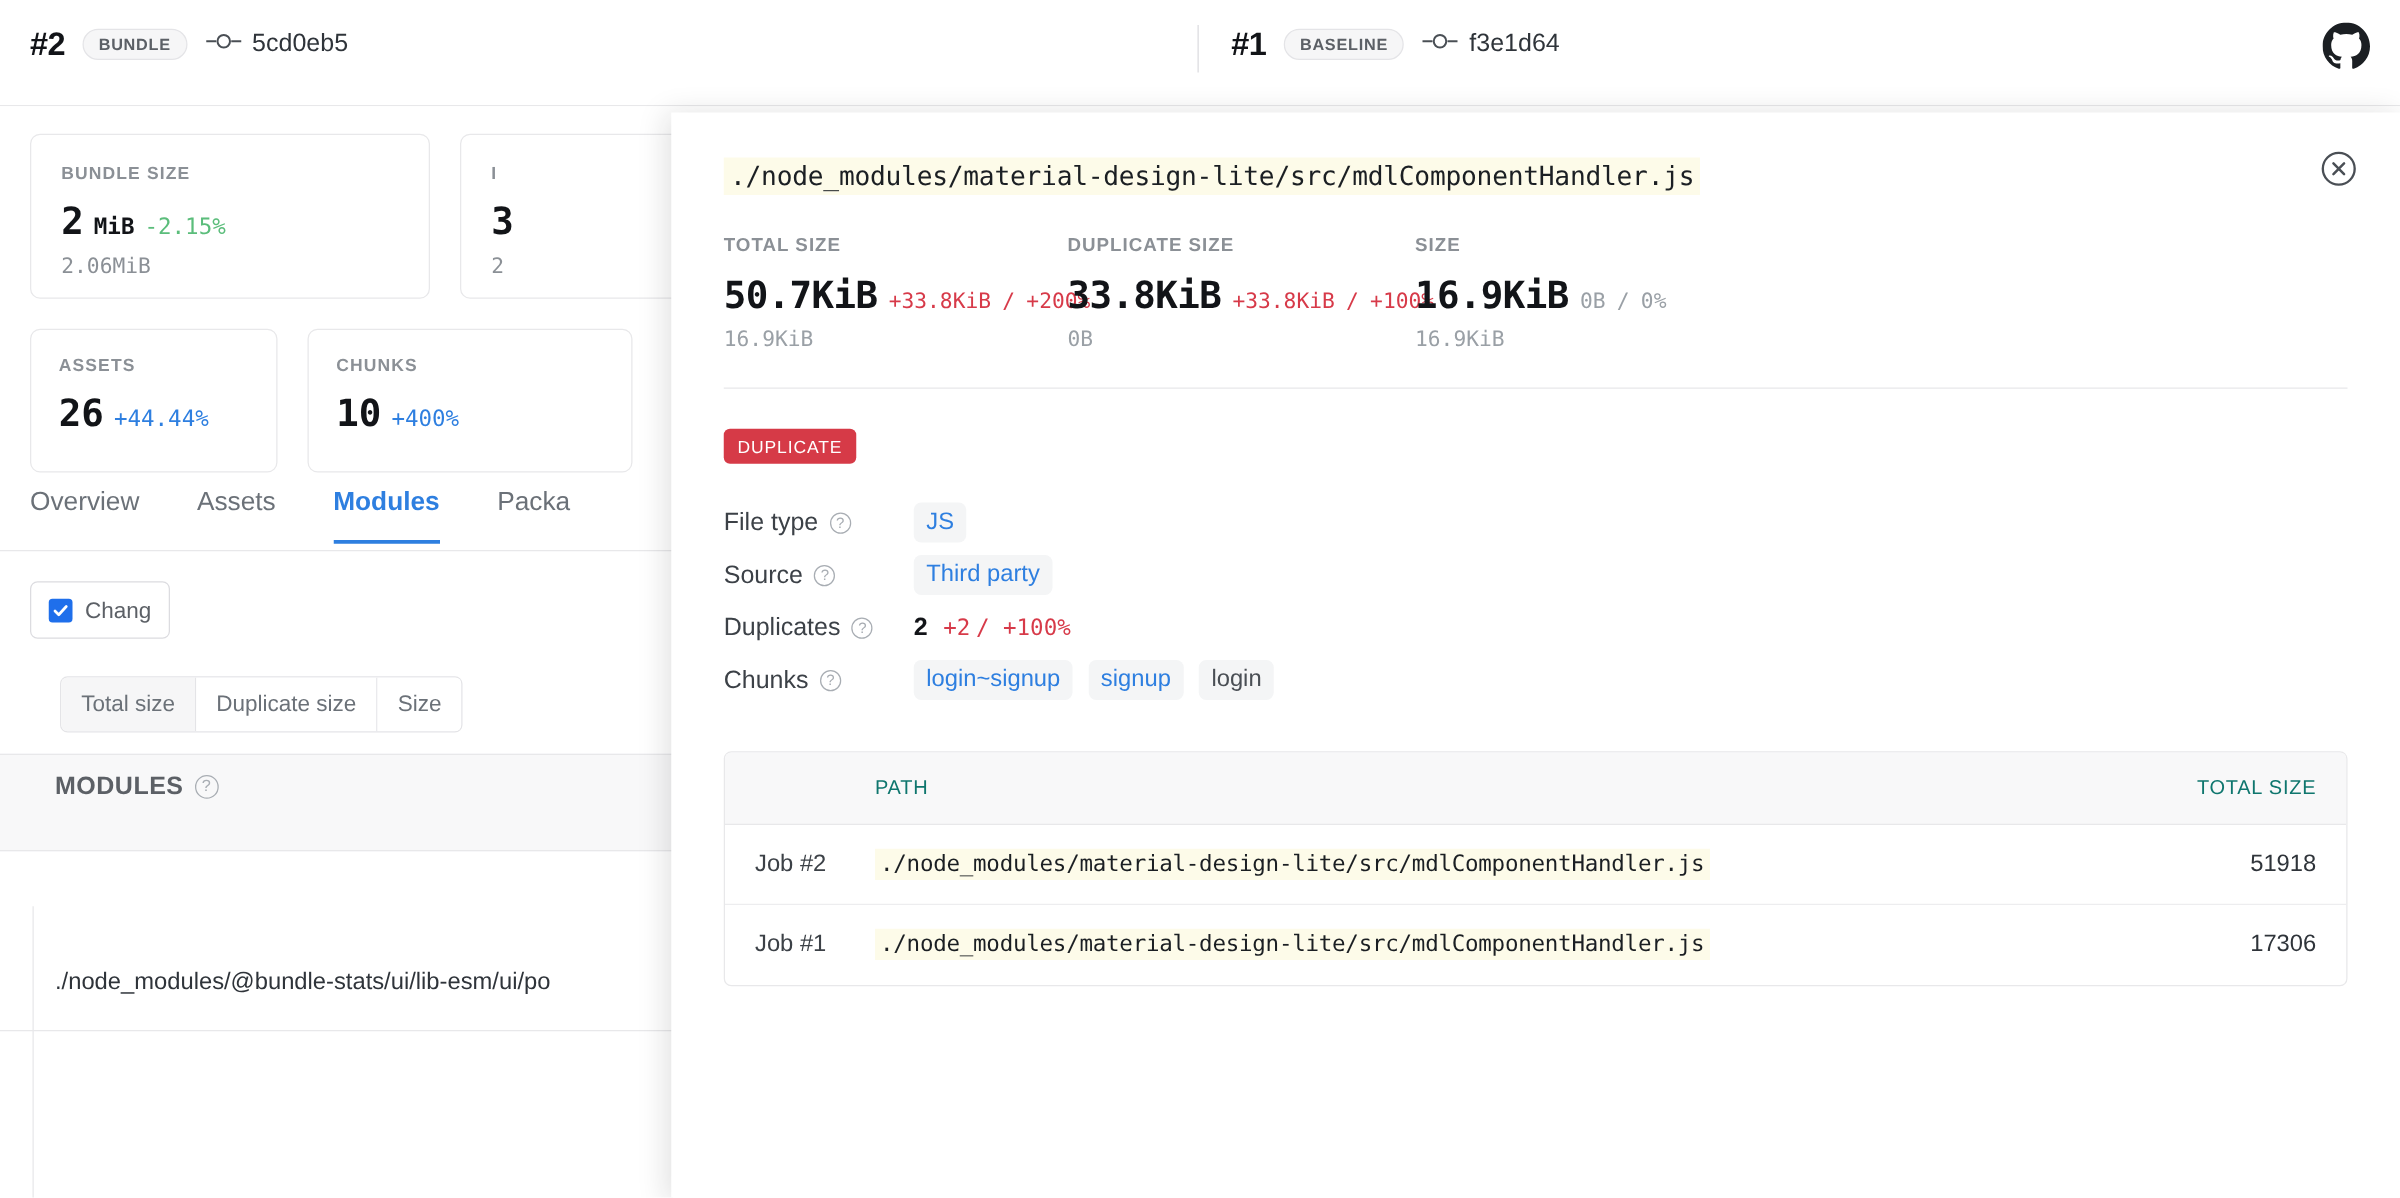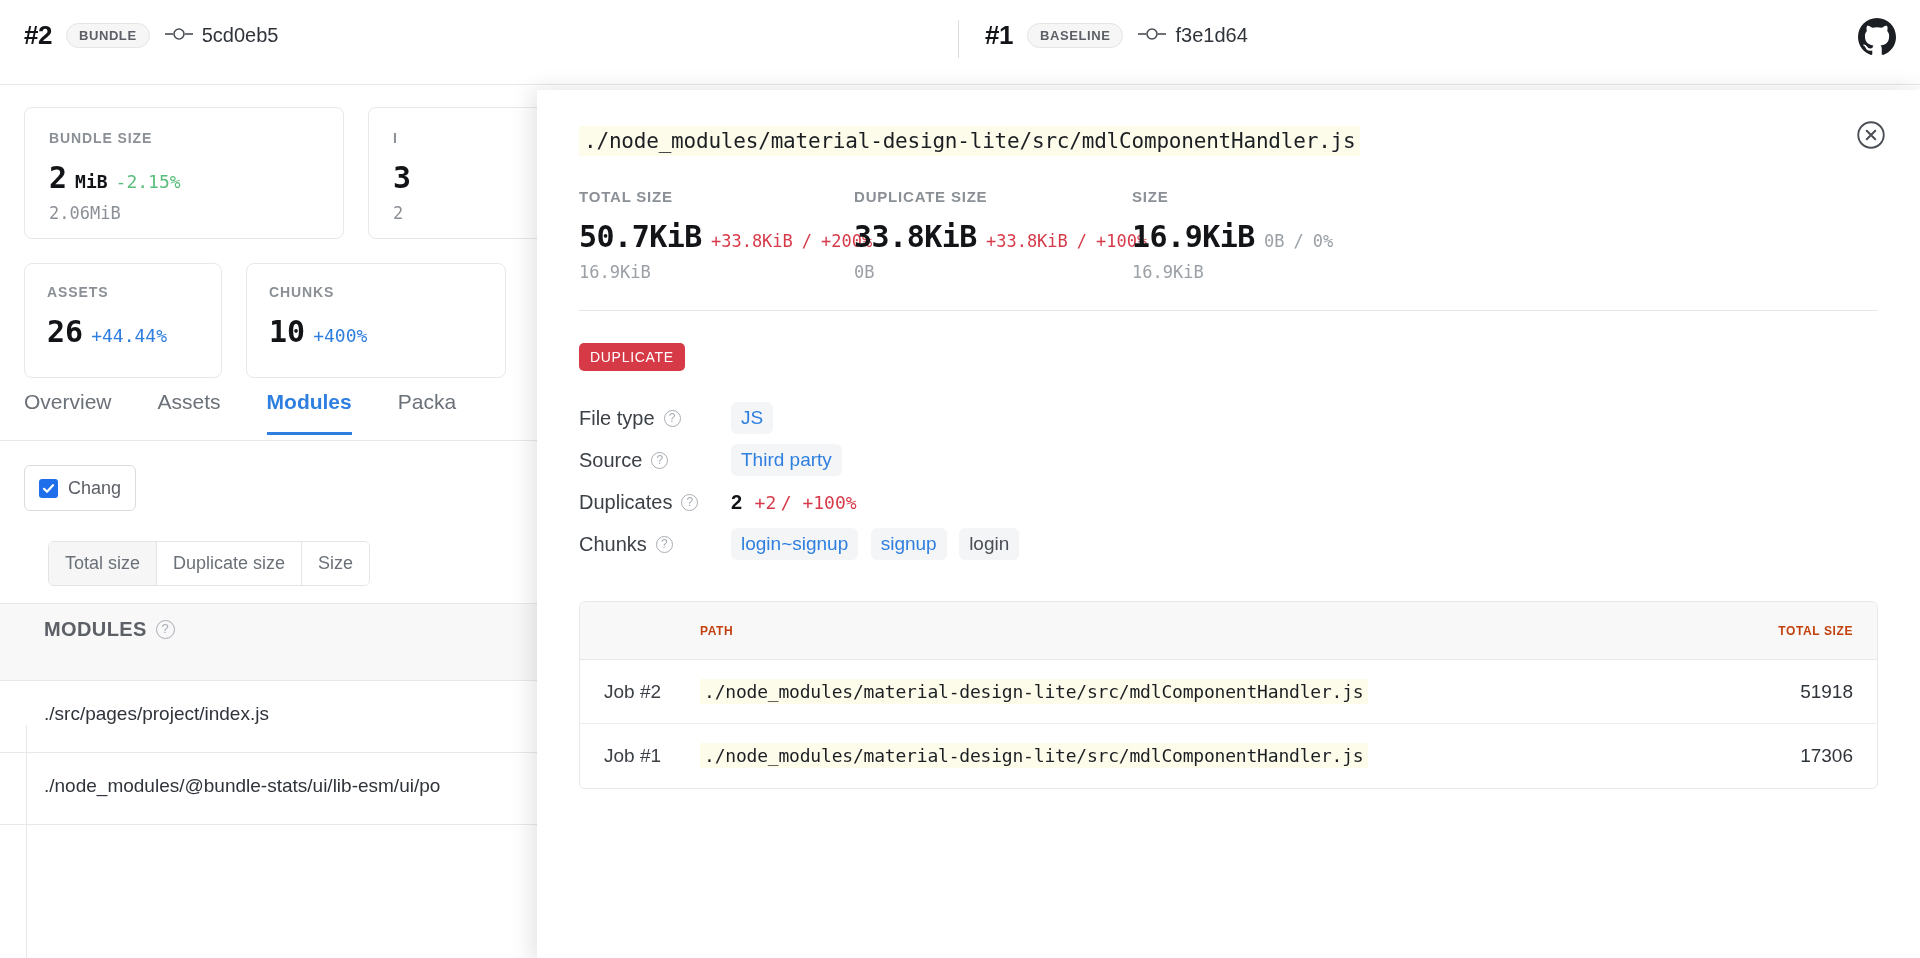--- a/index.html
+++ b/index.html
@@ -153,21 +153,21 @@
   }
   .pill.plain { color:#4a4f55; }
   .dup-count { font-size: 20px; font-weight:bold; color:#121418; margin-right:8px; }
   .dup-delta { font-family:"DejaVu Sans Mono", monospace; font-size: 18px; color:#d73a49; }
 
   
   .tbl {
     margin: 36px 42px 0 42px; border:1px solid #e8e8ea; border-radius: 6px; overflow:hidden;
   }
   .tbl-head { display:flex; background:#f8f8f9; border-bottom:1px solid #e8e8ea; height: 58px; align-items:center; }
-  .th { font-size: 12px; font-weight:bold; letter-spacing:.6px; color:#c2410c; }
+  .th { font-size: 16px; font-weight:normal; letter-spacing:.6px; color:#0f766e; }
   .th.job { width: 120px; padding-left: 24px; }
   .th.path { flex: 1; }
   .th.size { width: 150px; text-align:right; padding-right: 24px; }
   .tr { display:flex; align-items:center; height: 64px; border-bottom:1px solid #ededef; }
   .tr:last-child { border-bottom: none; }
   .td { font-size: 19px; color:#2f343a; }
   .td.job { width: 120px; padding-left: 24px; color:#3c4147; }
   .td.path { flex: 1; }
   .td.size { width: 150px; text-align:right; padding-right: 24px; font-size: 19px; }
   .pathcell {
@@ -285,21 +285,20 @@
 
     <div class="modhead">
       <div class="modhead-inner">
         <div class="modhead-title">
           <span>MODULES</span>
           <span class="qmark lg">?</span>
         </div>
       </div>
     </div>
 
-    <div class="modrow r1">./src/pages/project/index.js</div>
     <div class="modrow r2">./node_modules/@bundle-stats/ui/lib-esm/ui/po</div>
 
     <div class="left-rule"></div>
   </div>
 
   <div class="panel">
 
     <div class="panel-close">
       <svg width="30" height="30" viewBox="0 0 24 24">
         <circle cx="12" cy="12" r="10.2" fill="none" stroke="#4a4f55" stroke-width="1.5"></circle>

